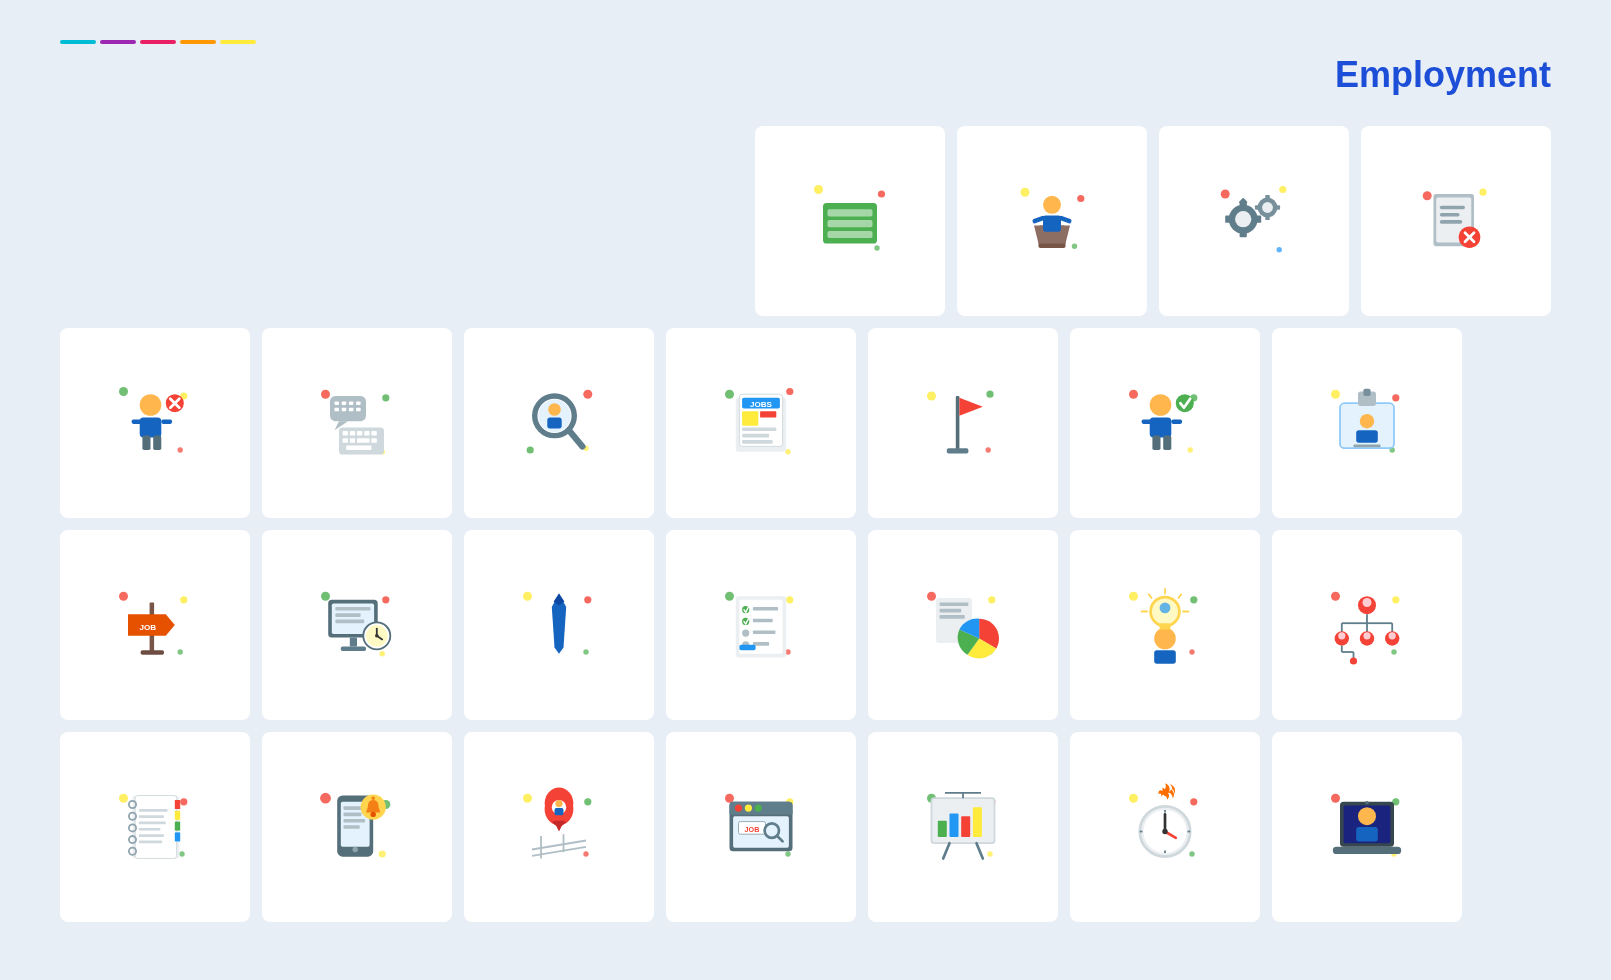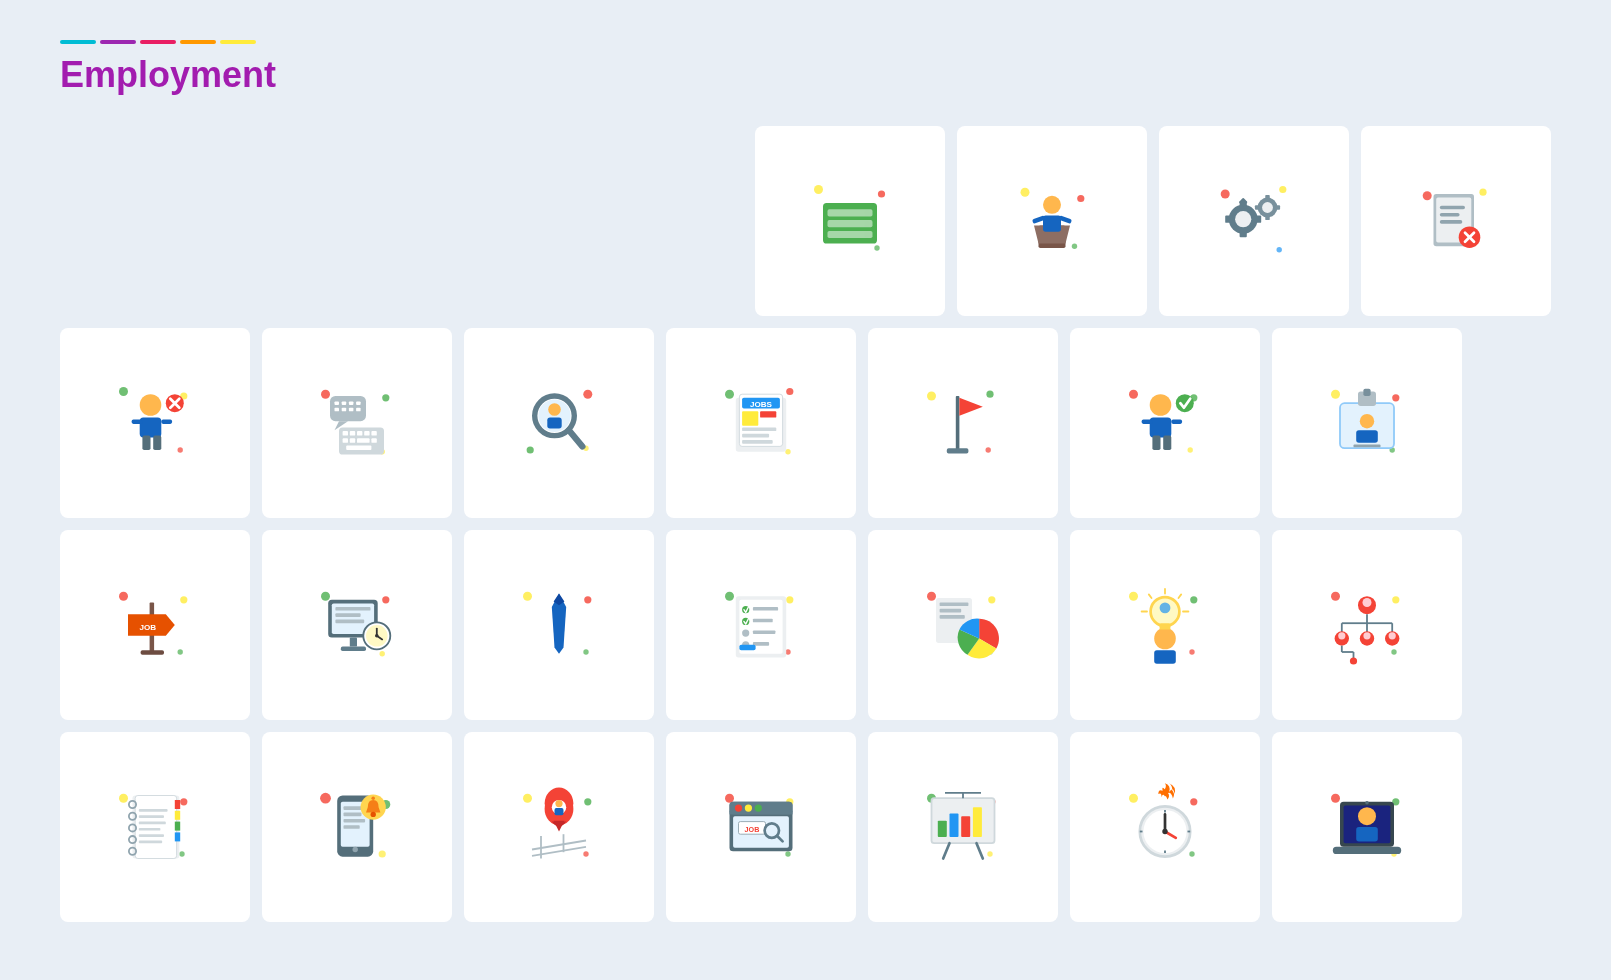--- a/index.html
+++ b/index.html
@@ -27,22 +27,23 @@
       margin-bottom: 10px;
     }
     .color-bar {
       height: 4px;
       width: 36px;
       border-radius: 2px;
     }
     .employment-label {
       font-size: 36px;
       font-weight: bold;
-      color: #a21caf;
+      color: #1d4ed8;
       margin-top: 1px;
+      text-align: right;
     }
     .icon-cell {
       background: #fff;
       border-radius: 8px;
       width: 190px;
       height: 190px;
       display: flex;
       align-items: center;
       justify-content: center;
       position: relative;

